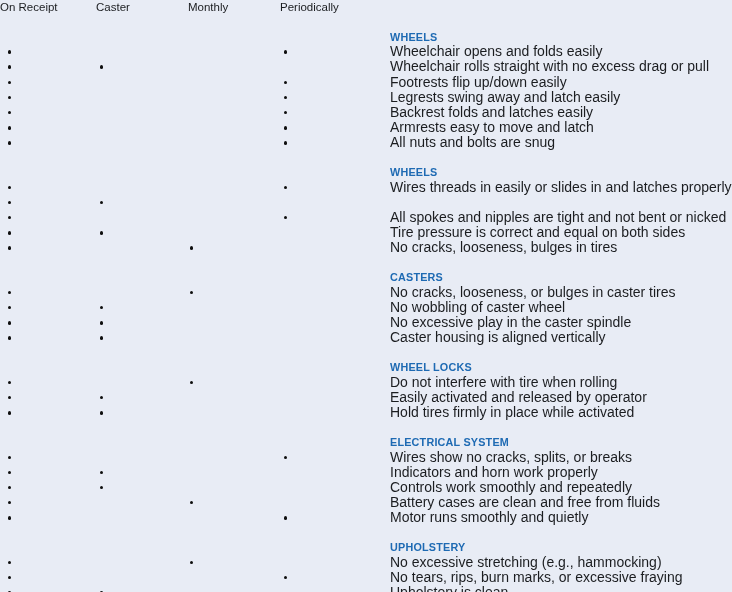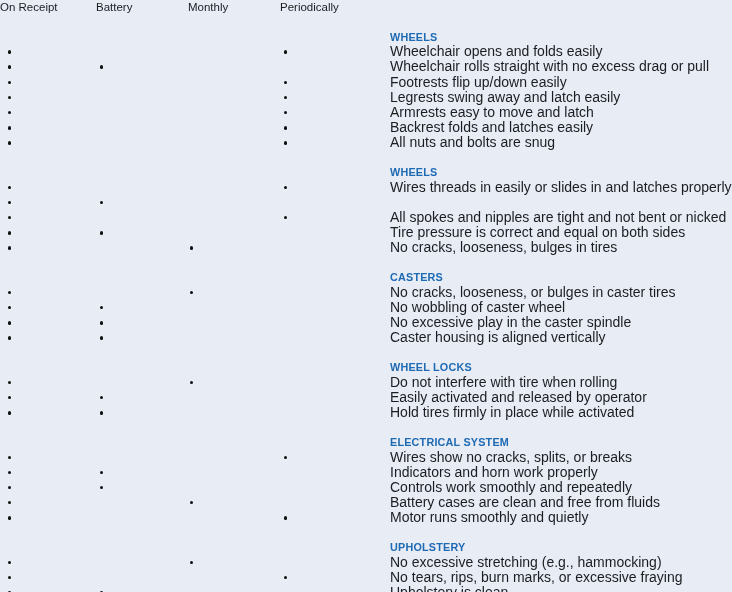--- a/index.html
+++ b/index.html
@@ -56,21 +56,21 @@
     line-height:15.2px;
     white-space:nowrap;
   }
 </style>
 </head>
 <body>
 
 <div id="app">
     <div class="row header-row">
       <div class="header-cell">On Receipt</div>
-      <div class="header-cell">Battery</div>
+      <div class="header-cell">Caster</div>
       <div class="header-cell">Monthly</div>
       <div class="header-cell">Periodically</div>
       <div class="header-cell"></div>
     </div>
     <div class="section">
       <div class="row title-row">
         <div class="section-title">WHEELS</div>
       </div>
       <div class="row item-row">
         <div class="mark-cell c0">
@@ -118,32 +118,32 @@
       </div>
       <div class="row item-row">
         <div class="mark-cell c0">
           <span class="dot"></span>
         </div>
         <div class="mark-cell c1"></div>
         <div class="mark-cell c2"></div>
         <div class="mark-cell c3">
           <span class="dot"></span>
         </div>
+        <div class="item-label">Backrest folds and latches easily</div>
+      </div>
+      <div class="row item-row">
+        <div class="mark-cell c0">
+          <span class="dot"></span>
+        </div>
+        <div class="mark-cell c1"></div>
+        <div class="mark-cell c2"></div>
+        <div class="mark-cell c3">
+          <span class="dot"></span>
+        </div>
         <div class="item-label">Armrests easy to move and latch</div>
-      </div>
-      <div class="row item-row">
-        <div class="mark-cell c0">
-          <span class="dot"></span>
-        </div>
-        <div class="mark-cell c1"></div>
-        <div class="mark-cell c2"></div>
-        <div class="mark-cell c3">
-          <span class="dot"></span>
-        </div>
-        <div class="item-label">Backrest folds and latches easily</div>
       </div>
       <div class="row item-row">
         <div class="mark-cell c0">
           <span class="dot"></span>
         </div>
         <div class="mark-cell c1"></div>
         <div class="mark-cell c2"></div>
         <div class="mark-cell c3">
           <span class="dot"></span>
         </div>

